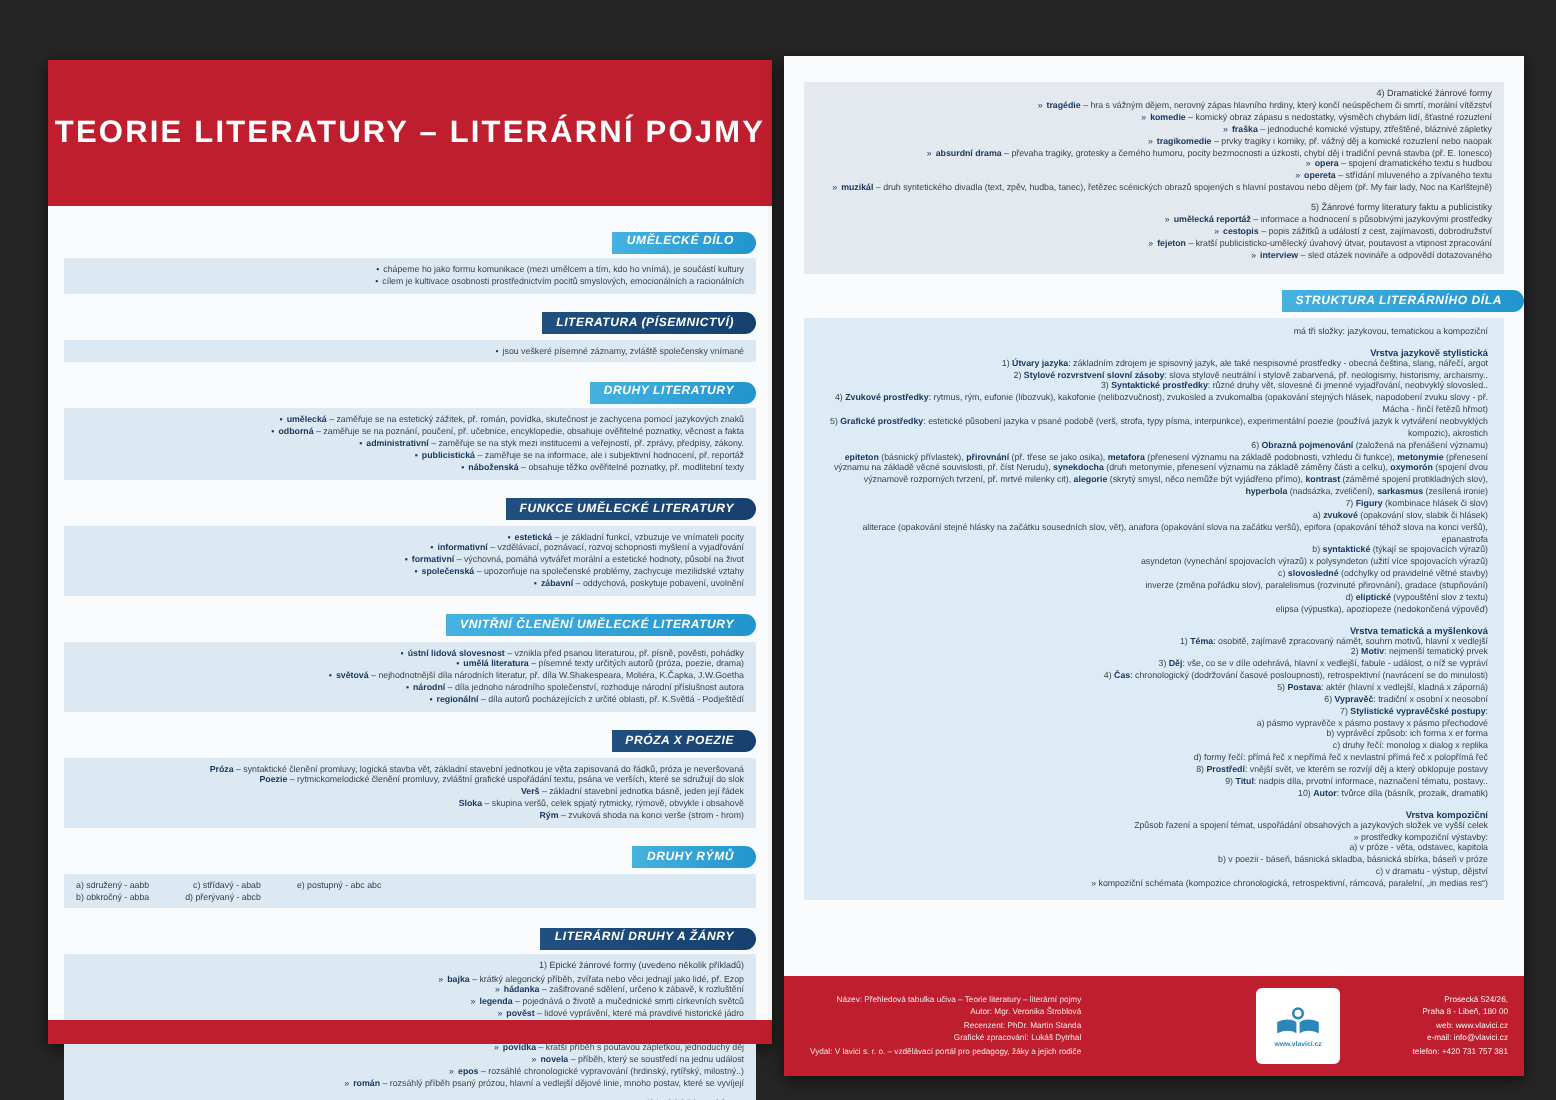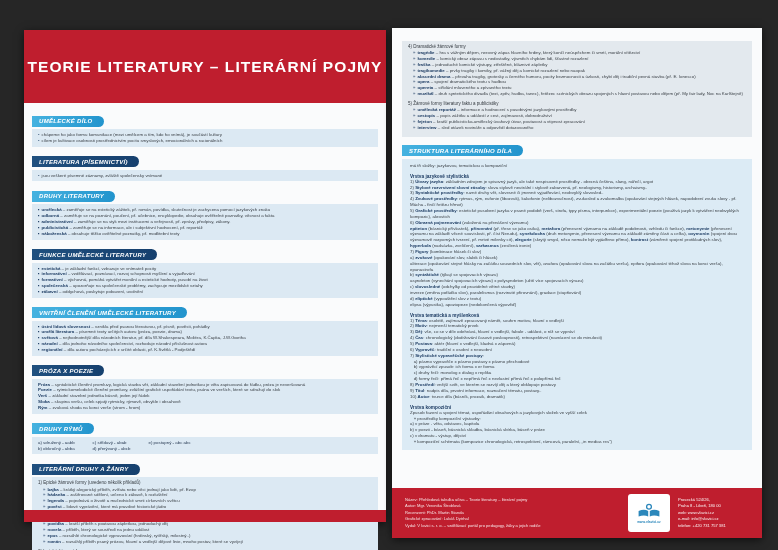--- a/index.html
+++ b/index.html
@@ -2,21 +2,21 @@
 <html style="--canvas-bg: #262626; --page-bg: #fafbfc; --red: #bf1e2e; --navy-badge: #16406e; --cyan-badge: #2294cd; --panel-blue: #dce9f3; --term: #17365e; --logo-blue: #2b87bb;"><head>
 <meta charset="utf-8">
 <style>
   html,body{margin:0;padding:0;background:#262626;}
   *{box-sizing:border-box;}
   .canvas{
     position:relative;width:778px;height:550px;overflow:hidden;
     background:var(--canvas-bg,#262626);
     font-family:"Liberation Sans","DejaVu Sans",sans-serif;
   }
-  .page{position:absolute;background:var(--page-bg,#fafbfc);box-shadow:0 2px 8px rgba(0,0,0,.6);}
+  .page{position:absolute;background:var(--page-bg,#fafbfc);box-shadow:0 2px 8px rgba(0,0,0,.6);text-align:right;}
   .page-left{left:24px;top:30px;width:362px;height:492px;}
   .page-right{left:392px;top:28px;width:370px;height:510px;}
 
   
   .red-header{height:73px;background:var(--red,#bf1e2e);display:flex;align-items:center;justify-content:center;}
   .title{color:#fff;font-weight:bold;font-size:15.5px;letter-spacing:1.1px;white-space:nowrap;}
   .left-body{padding:6px 8px 2px 8px;display:flex;flex-direction:column;gap:3px;}
   .red-strip{position:absolute;left:0;right:0;bottom:0;height:12px;background:var(--red,#bf1e2e);}
 
   .badge{

